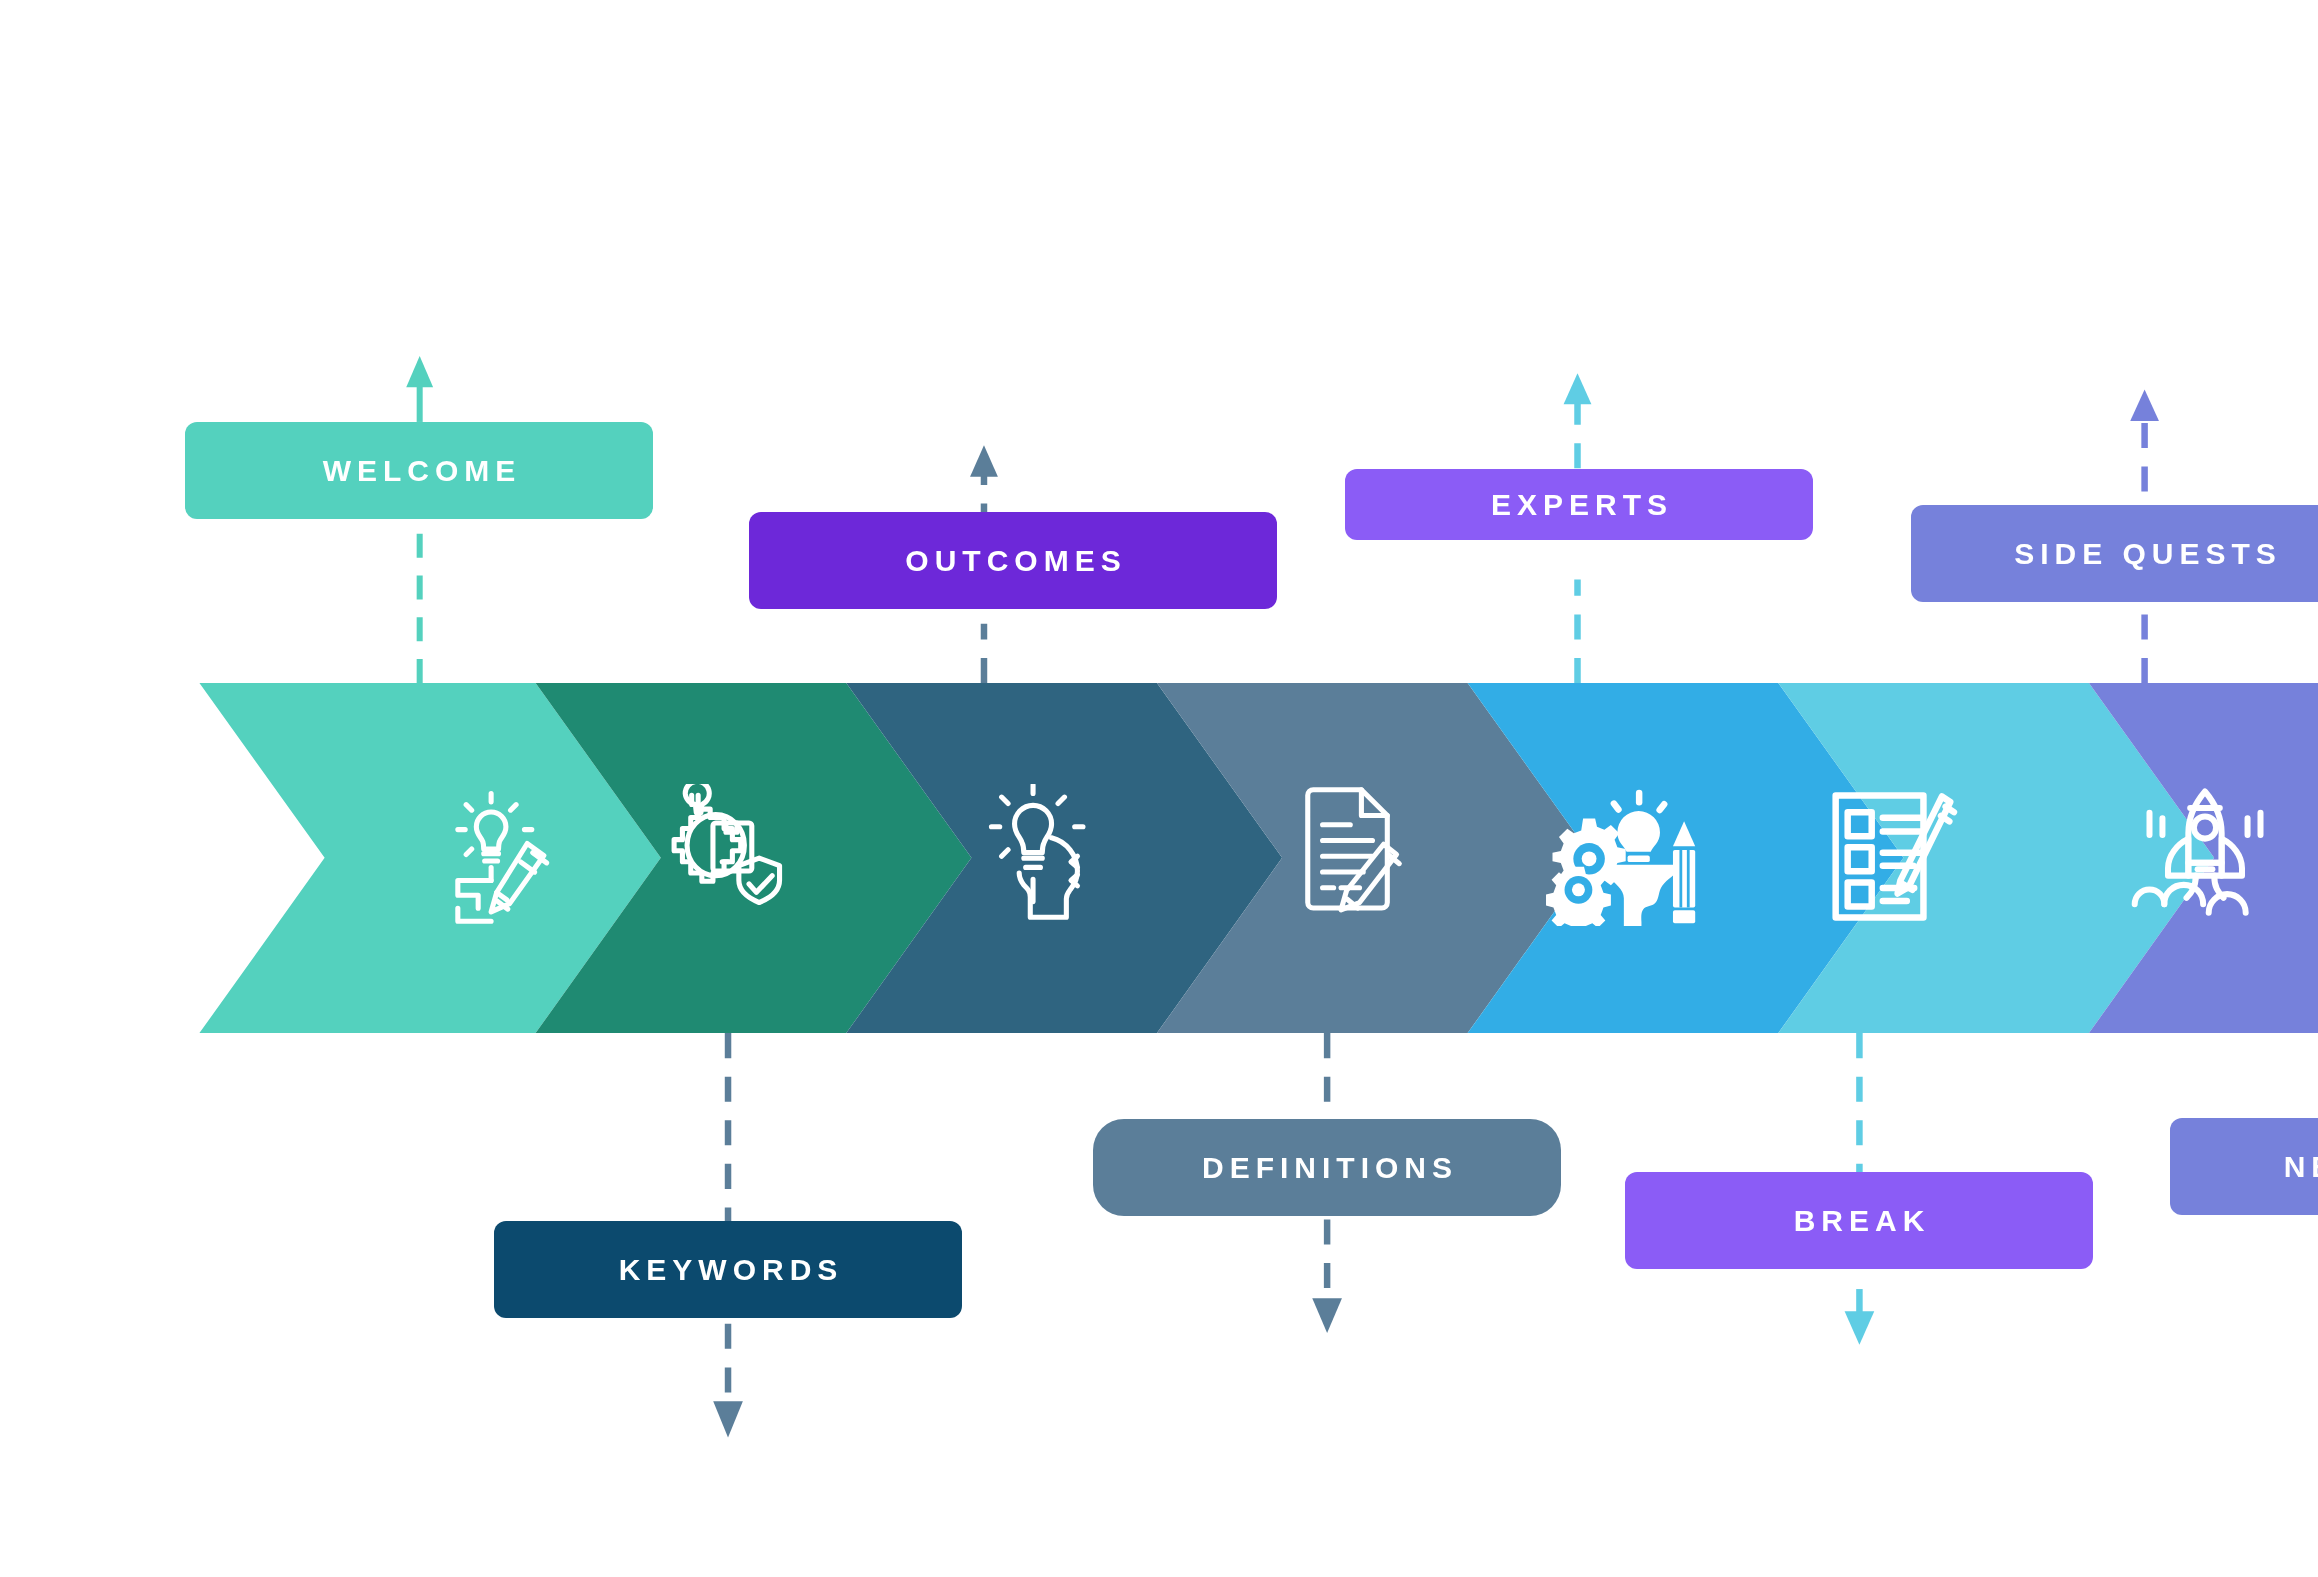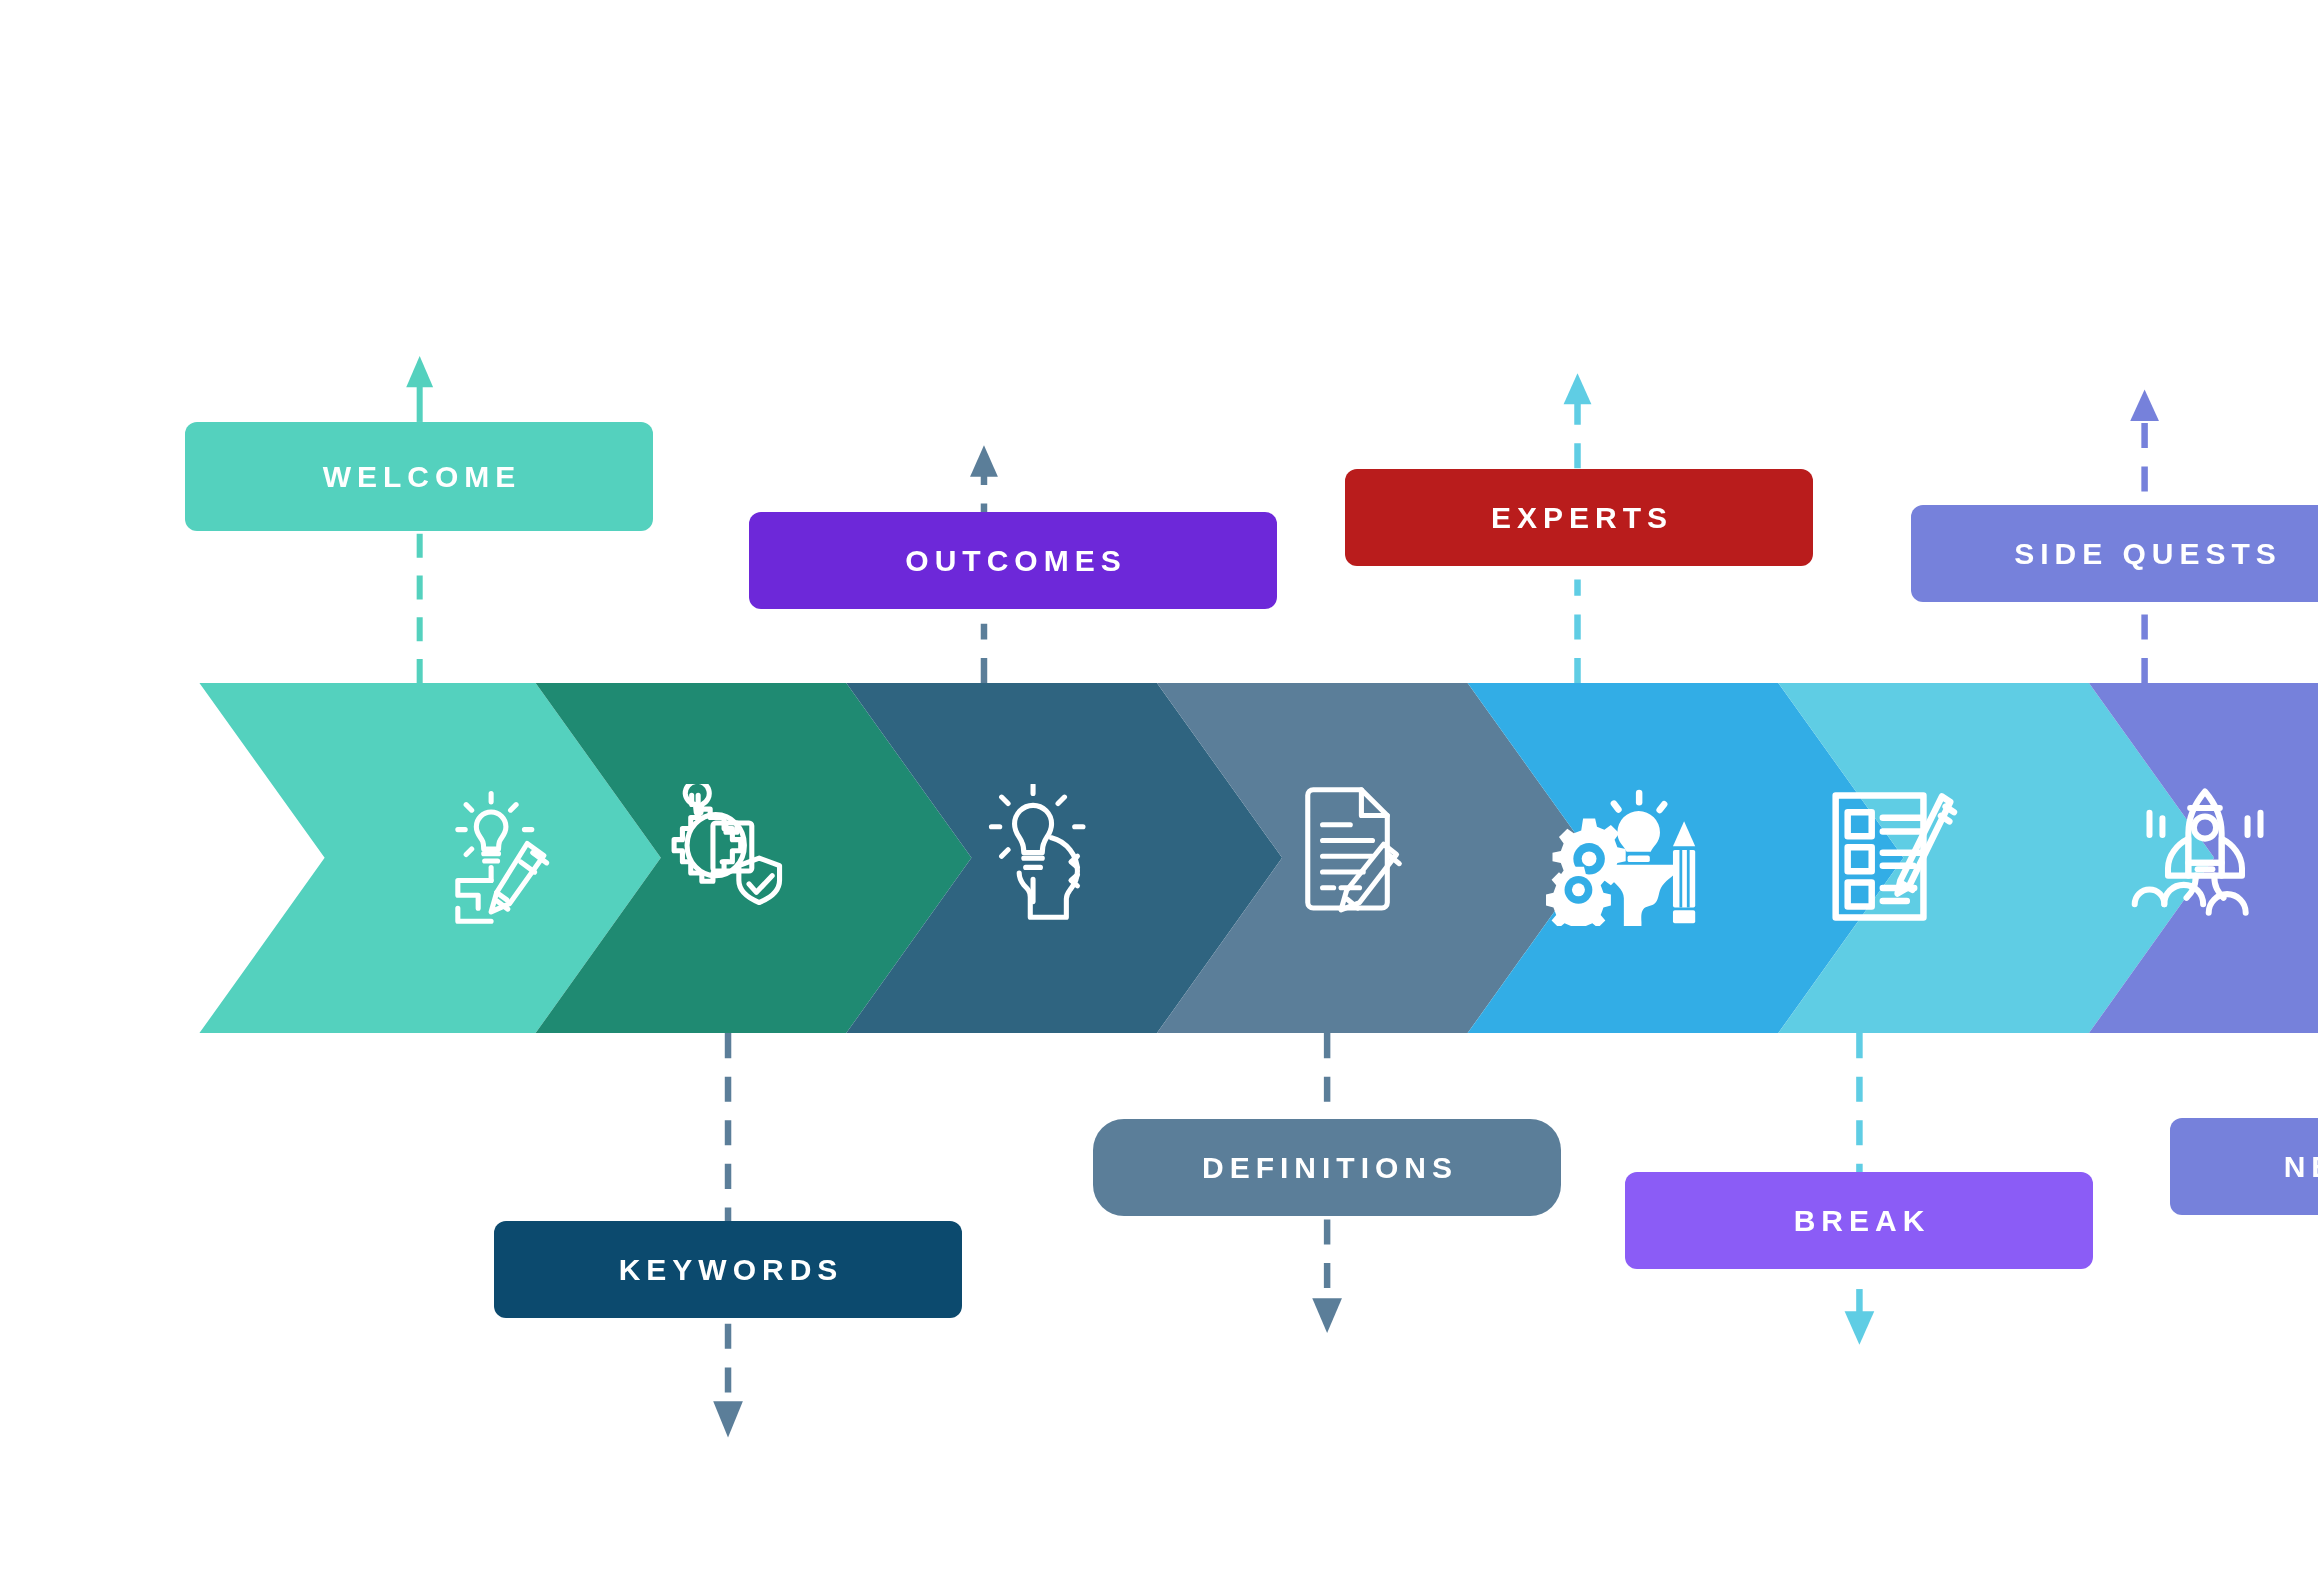--- a/index.html
+++ b/index.html
@@ -207,29 +207,29 @@
       <path d="M62 86h36v14H62z"></path>
       <path d="M72 93h16"></path>
       <path d="M70 100c0 12-4 18-10 24M90 100c0 12 4 18 10 24"></path>
       <path d="M20 32v24M34 38v18M126 38v18M140 32v24"></path>
       <path d="M4 131c0-9 7-16 16-16s16 7 16 16"></path>
       <path d="M36 131c0-12 9-21 21-21s21 9 21 21"></path>
       <path d="M84 140c0-11 9-20 20-20s20 9 20 20"></path>
     </svg>
   </div>
 
-  <div class="label" style="left:185px;top:422px;width:468px;height:109px;background:#54D1BE;">
+  <div class="label" style="left:185px;top:422px;width:468px;height:97px;background:#54D1BE;">
     <span>WELCOME</span>
   </div>
 
   <div class="label" style="left:749px;top:512px;width:528px;height:97px;background:#6d28d9;">
     <span>OUTCOMES</span>
   </div>
 
-  <div class="label" style="left:1345px;top:469px;width:468px;height:97px;background:#b91c1c;">
+  <div class="label" style="left:1345px;top:469px;width:468px;height:71px;background:#8b5cf6;">
     <span>EXPERTS</span>
   </div>
 
   <div class="label" style="left:1911px;top:505px;width:468px;height:97px;background:#7681DB;">
     <span>SIDE QUESTS</span>
   </div>
 
   <div class="label" style="left:494px;top:1221px;width:468px;height:97px;background:#0c4a6e;">
     <span>KEYWORDS</span>
   </div>

